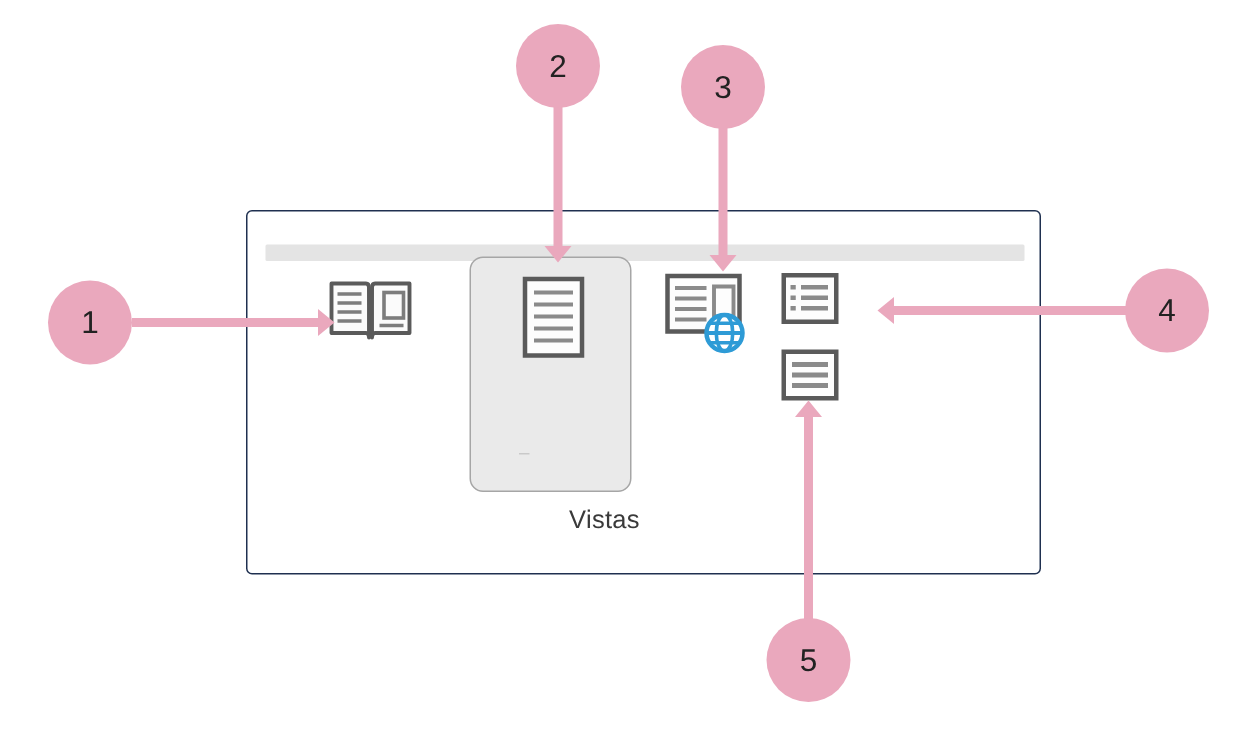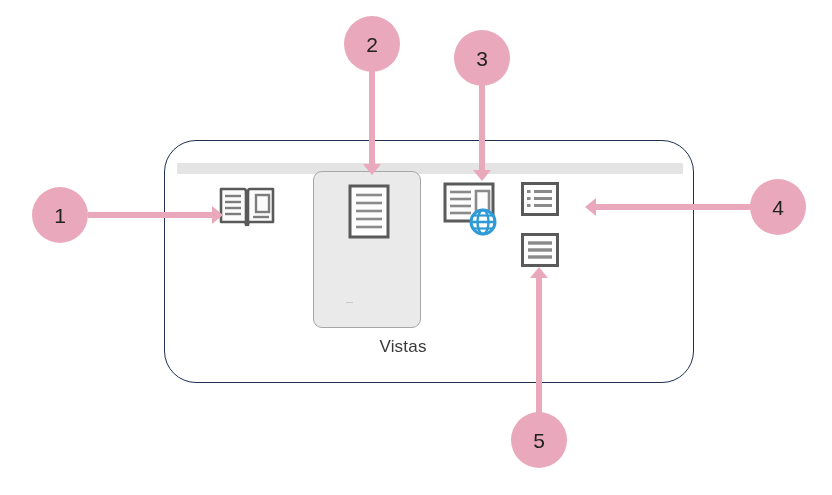--- a/index.html
+++ b/index.html
@@ -14,21 +14,21 @@
     width: 832px; height: 495px;
     background: #ffffff;
   }
 
   
   #ribbon-panel {
     position: absolute;
     left: 164px; top: 140px;
     width: 530px; height: 243px;
     border: 1.4px solid #1f3050;
-    border-radius: 32px;
+    border-radius: 4px;
     background: #ffffff;
     padding-left: 39px;
   }
   #ribbon-tabstrip {
     position: absolute;
     left: 12px; top: 22px;
     width: 506px; height: 11px;
     background: #e4e4e4;
     border-radius: 1px;
   }

